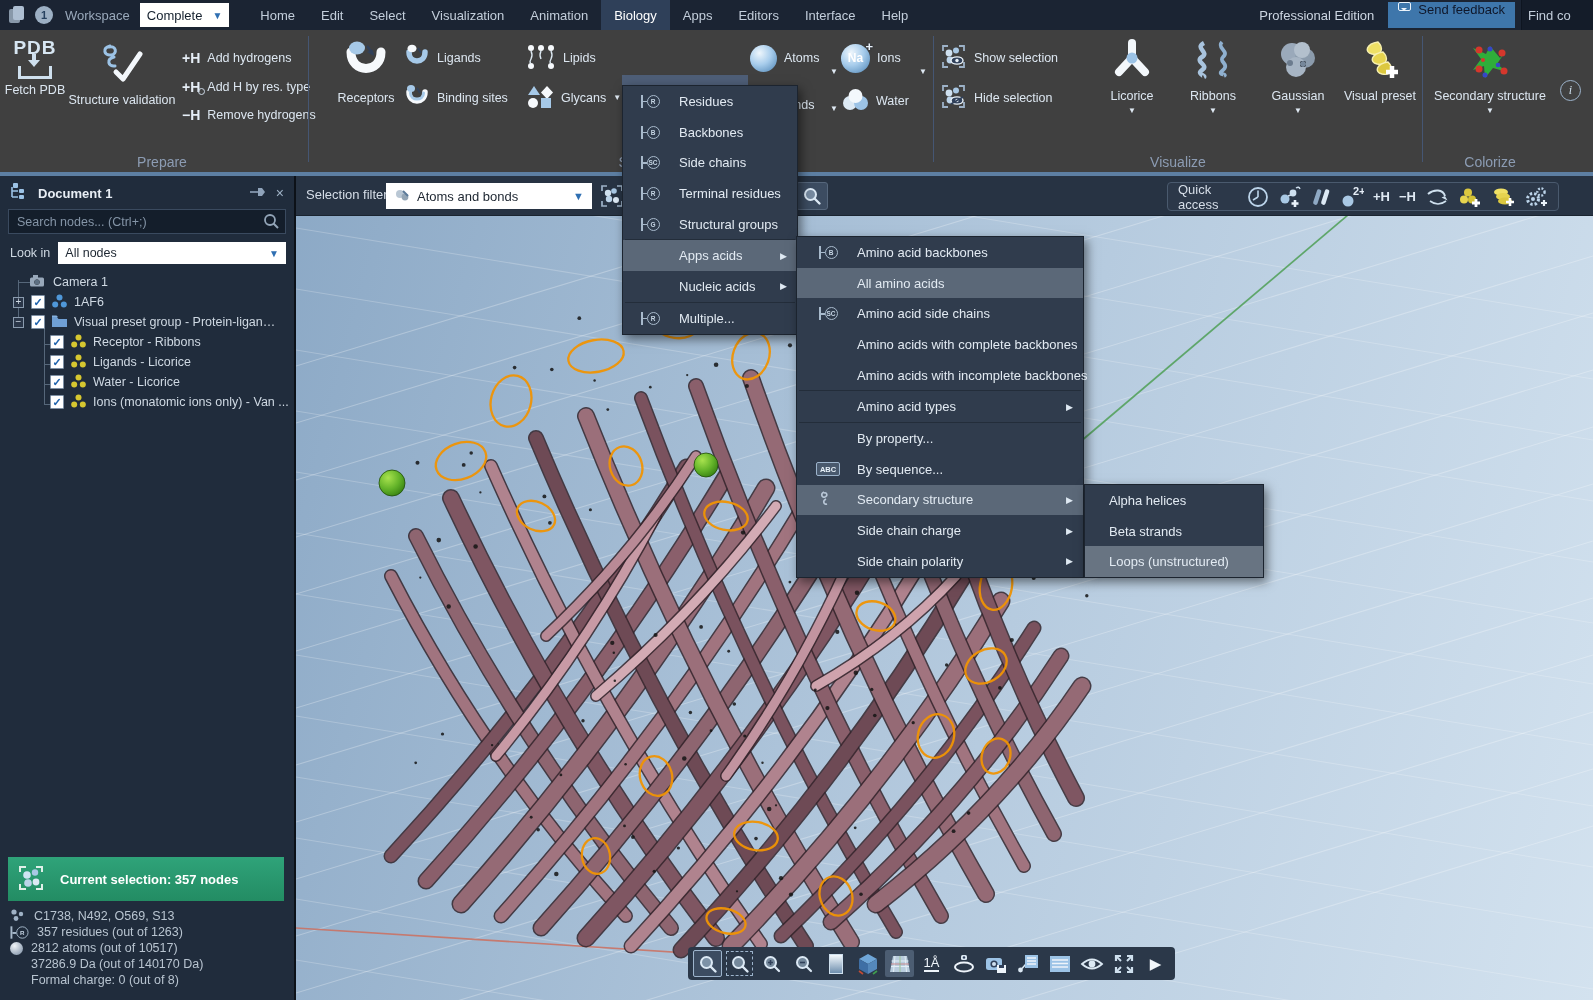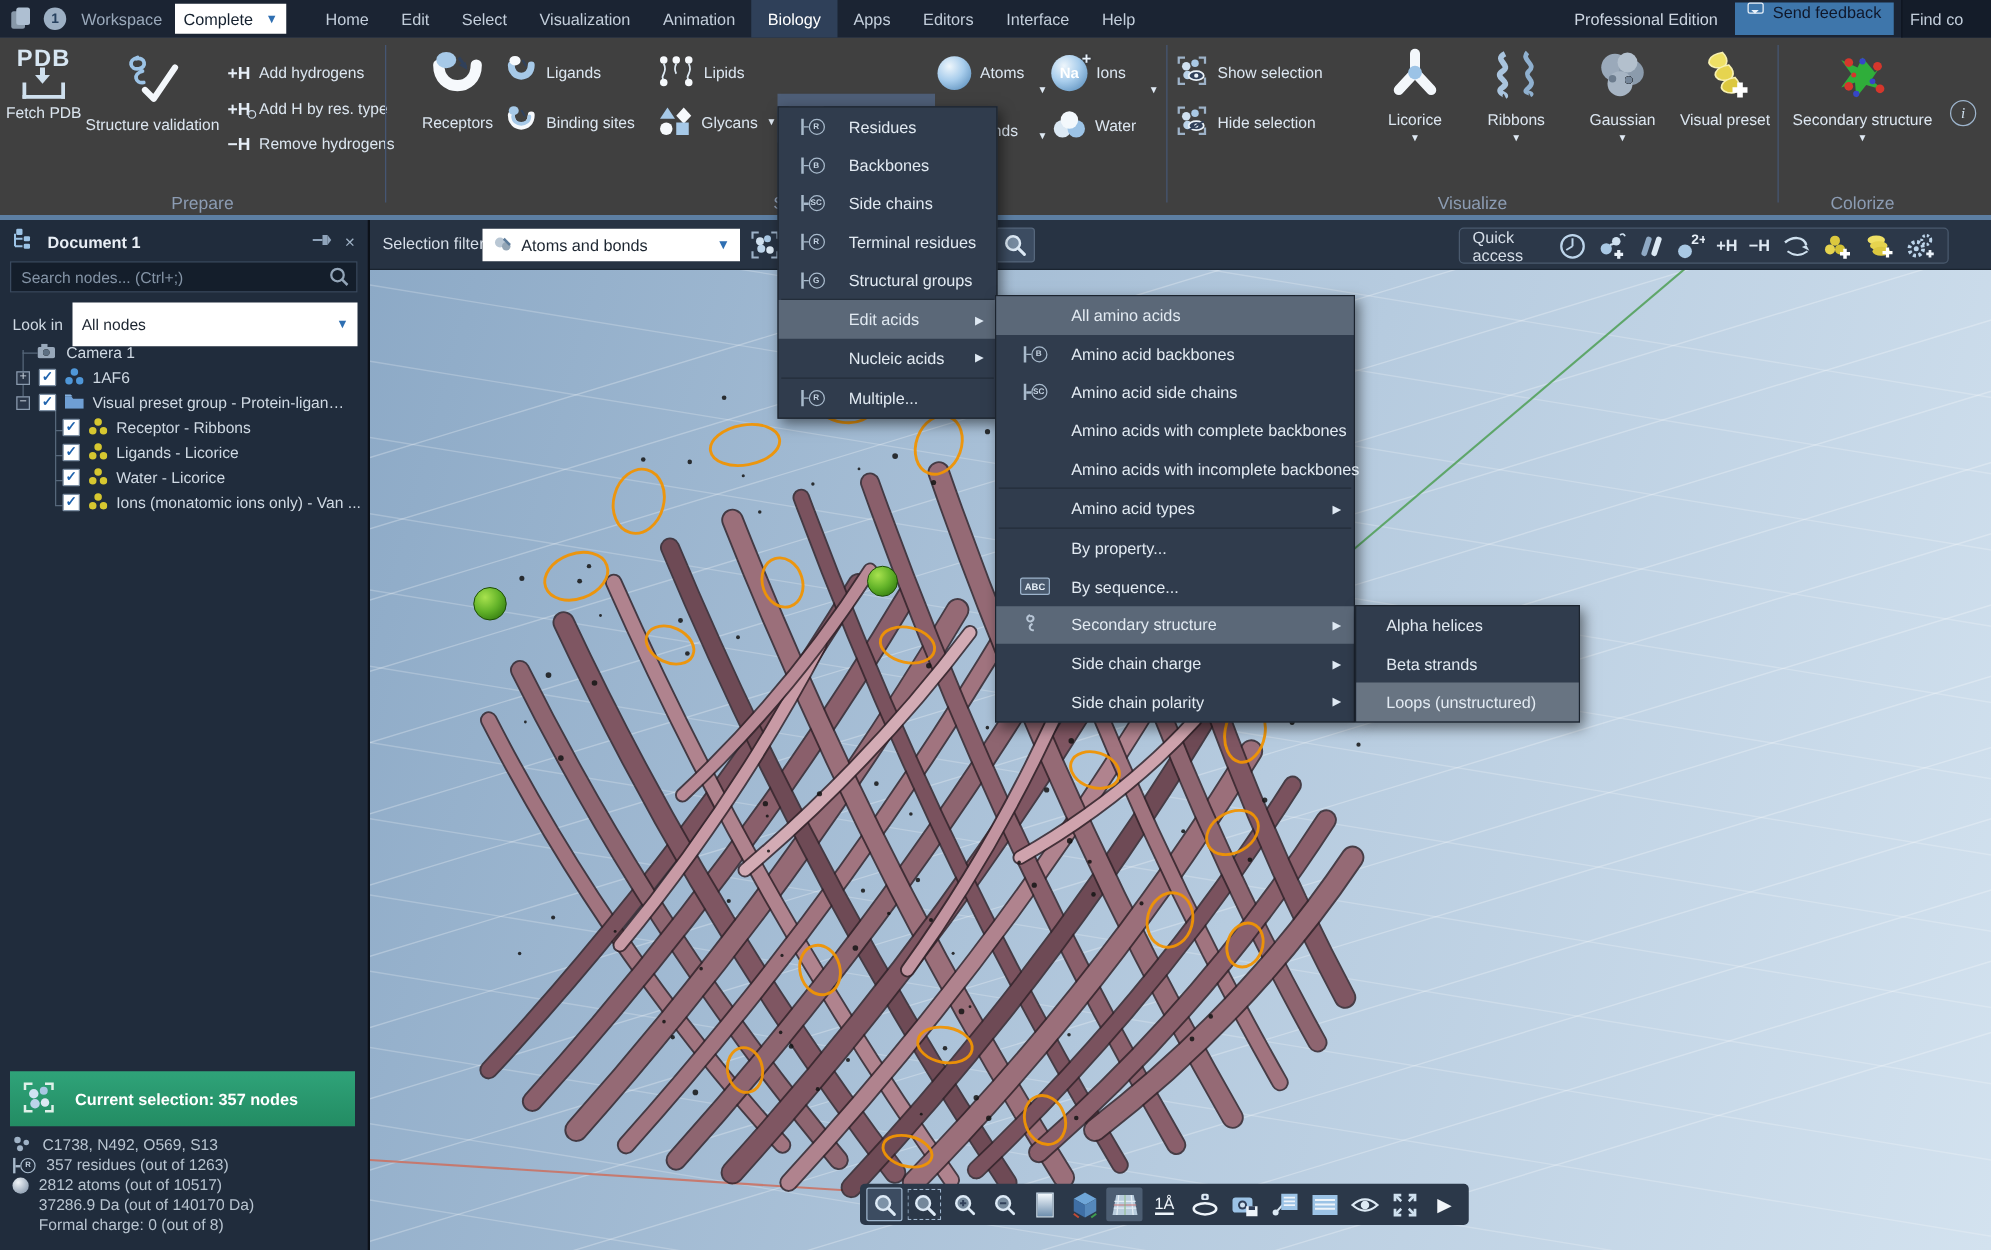--- a/index.html
+++ b/index.html
@@ -55,21 +55,21 @@
 
 
 .sidebar{position:absolute;left:0;top:176px;width:294px;height:824px;background:#202c3c;z-index:15;font-size:12.5px;color:#cfd9e3}
 .sb-head{position:absolute;left:0;top:4px;width:100%;height:26px;display:flex;align-items:center}
 .sb-title{font-weight:bold;font-size:13px;color:#e8eef5;margin-left:10px}
 .sb-headicons{margin-left:auto;display:flex;gap:10px;margin-right:10px;align-items:center}
 .search{position:absolute;left:8px;top:33px;width:278px;height:25px;background:#141e2b;border:1px solid #3a4a5f;color:#aebccb;font-size:12.5px;padding:0 26px 0 8px;font-family:"Liberation Sans",sans-serif}
 .search::placeholder{color:#8494a6}
 .sb-searchmag{position:absolute;right:14px;top:37px}
 .lookin{position:absolute;left:10px;top:66px;display:flex;align-items:center;gap:8px;width:276px}
-.combo-white{background:#ffffff;color:#1c2530;height:35px;display:flex;align-items:center;padding:0 7px;flex:1;justify-content:space-between}
+.combo-white{background:#ffffff;color:#1c2530;height:22px;display:flex;align-items:center;padding:0 7px;flex:1;justify-content:space-between}
 .combo-white .arr{color:#2f6fb2;font-size:10px}
 .trow{position:absolute;left:0;height:20px;display:flex;align-items:center;font-size:12.5px;white-space:nowrap}
 .cb{width:14px;height:14px;background:#fff;border:1px solid #7e90a4;border-radius:1px;color:#1f63ad;font-size:11px;font-weight:bold;line-height:12px;text-align:center}
 .exp{width:11px;height:11px;border:1px solid #8a9bae;background:#2a3648;color:#cfd9e3;font-size:10px;line-height:8px;text-align:center}
 .rail{position:absolute;width:1px;background:#56677a}
 .tick{position:absolute;height:1px;background:#56677a}
 .selbanner{position:absolute;left:8px;top:681px;width:276px;height:44px;background:linear-gradient(#2fa379,#238c63);display:flex;align-items:center;gap:14px;padding-left:8px;color:#ffffff;font-weight:bold;font-size:13px}
 .statline{position:absolute;left:10px;width:280px;height:16px;display:flex;align-items:center;gap:8px;color:#b8c4d0;font-size:12.5px;white-space:nowrap}
 .sidebar-divider{position:absolute;left:294px;top:176px;width:2px;height:824px;background:#0c1118;z-index:16}
 
@@ -949,51 +949,51 @@
         <span class="mic">
           <span class="ric">
             <i>G</i>
           </span>
         </span>
         <span class="mlabel">Structural groups</span>
       </div>
     <div class="msep"></div>
     <div class="mrow hl">
         <span class="mic"></span>
-        <span class="mlabel">Edit acids</span>
+        <span class="mlabel">Apps acids</span>
         <span class="marrow">▶</span>
       </div>
     <div class="mrow">
         <span class="mic"></span>
         <span class="mlabel">Nucleic acids</span>
         <span class="marrow">▶</span>
       </div>
     <div class="msep"></div>
     <div class="mrow">
         <span class="mic">
           <span class="ric">
             <i>R</i>
           </span>
         </span>
         <span class="mlabel">Multiple...</span>
       </div>
   </div>
 
   <div class="menu menu2" style="left:796px;top:236px;width:288px">
+    <div class="mrow">
+        <span class="mic">
+          <span class="ric">
+            <i>B</i>
+          </span>
+        </span>
+        <span class="mlabel">Amino acid backbones</span>
+      </div>
     <div class="mrow hl">
         <span class="mic"></span>
         <span class="mlabel">All amino acids</span>
-      </div>
-    <div class="mrow">
-        <span class="mic">
-          <span class="ric">
-            <i>B</i>
-          </span>
-        </span>
-        <span class="mlabel">Amino acid backbones</span>
       </div>
     <div class="mrow">
         <span class="mic">
           <span class="ric">
             <i>SC</i>
           </span>
         </span>
         <span class="mlabel">Amino acid side chains</span>
       </div>
     <div class="mrow">

